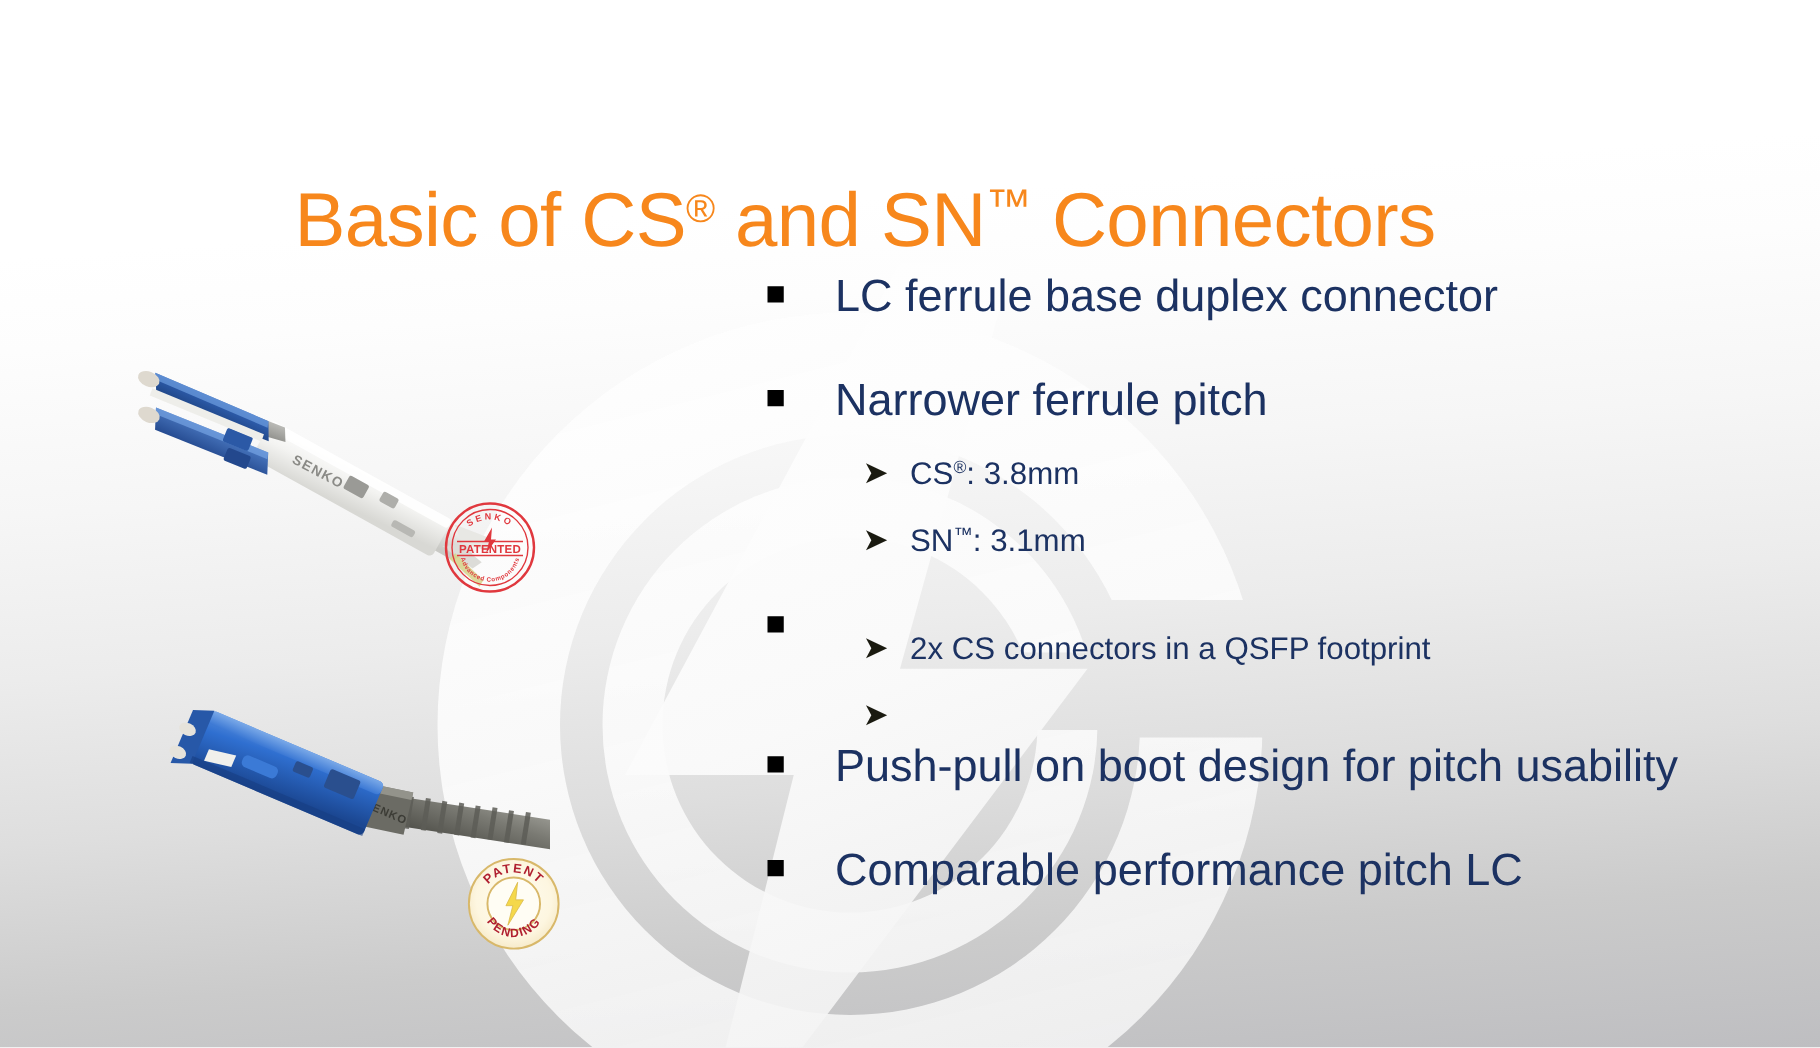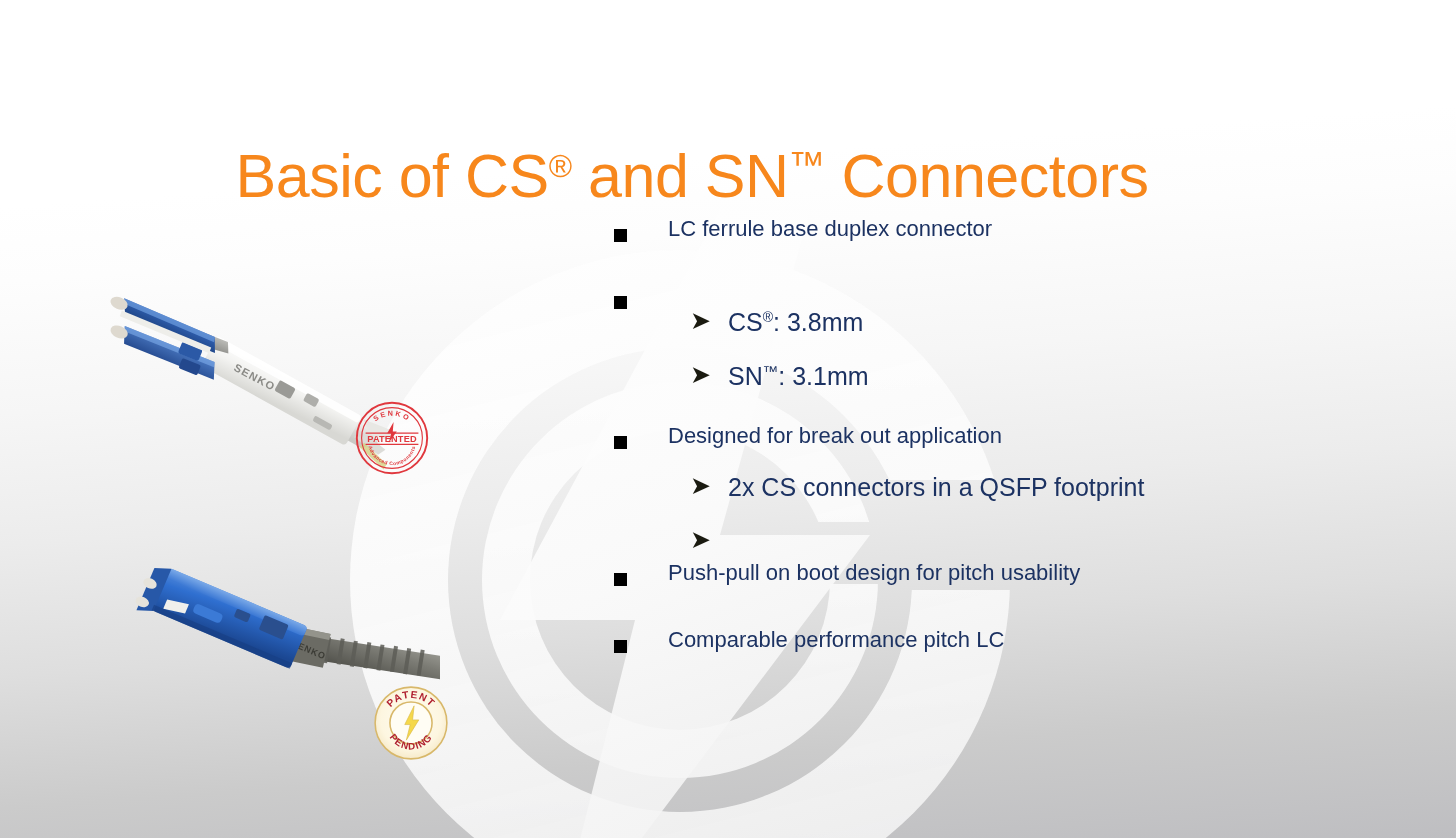--- a/index.html
+++ b/index.html
@@ -36,21 +36,21 @@
   #title .tm{font-size:0.60em;vertical-align:0.55em;letter-spacing:0;}
 
   
   #bullets{
     position:absolute;left:600px;top:216px;width:800px;
   }
   .b1{
     position:relative;
     padding-left:68px;
     color:#1C3262;
-    font-size:22px;
+    font-size:36px;
     line-height:1.14;
     white-space:nowrap;
   }
   .b1 .sq{
     position:absolute;left:14px;top:13px;
     width:13px;height:13px;background:#000000;
     display:block;
   }
   .b2{
     position:relative;
@@ -290,41 +290,41 @@
 
     <div class="b1">
       <span class="sq"></span>
       <span>LC ferrule base duplex connector</span>
     </div>
 
     <div class="sp-a"></div>
 
     <div class="b1">
       <span class="sq"></span>
+      <span>Narrower ferrule pitch</span>
     </div>
 
     <div class="sp-b"></div>
 
     <div class="b2">
       <span class="ar">➤</span>
       <span>CS</span><span class="sup">®</span><span>: 3.8mm</span>
     </div>
 
     <div class="sp-c"></div>
 
     <div class="b2">
       <span class="ar">➤</span>
       <span>SN</span><span class="tm">™</span><span>: 3.1mm</span>
     </div>
 
     <div class="sp-d"></div>
 
     <div class="b1">
       <span class="sq"></span>
-      <span>Designed for break out application</span>
     </div>
 
     <div class="sp-b"></div>
 
     <div class="b2">
       <span class="ar">➤</span>
       <span>2x CS connectors in a QSFP footprint</span>
     </div>
 
     <div class="sp-c"></div>

